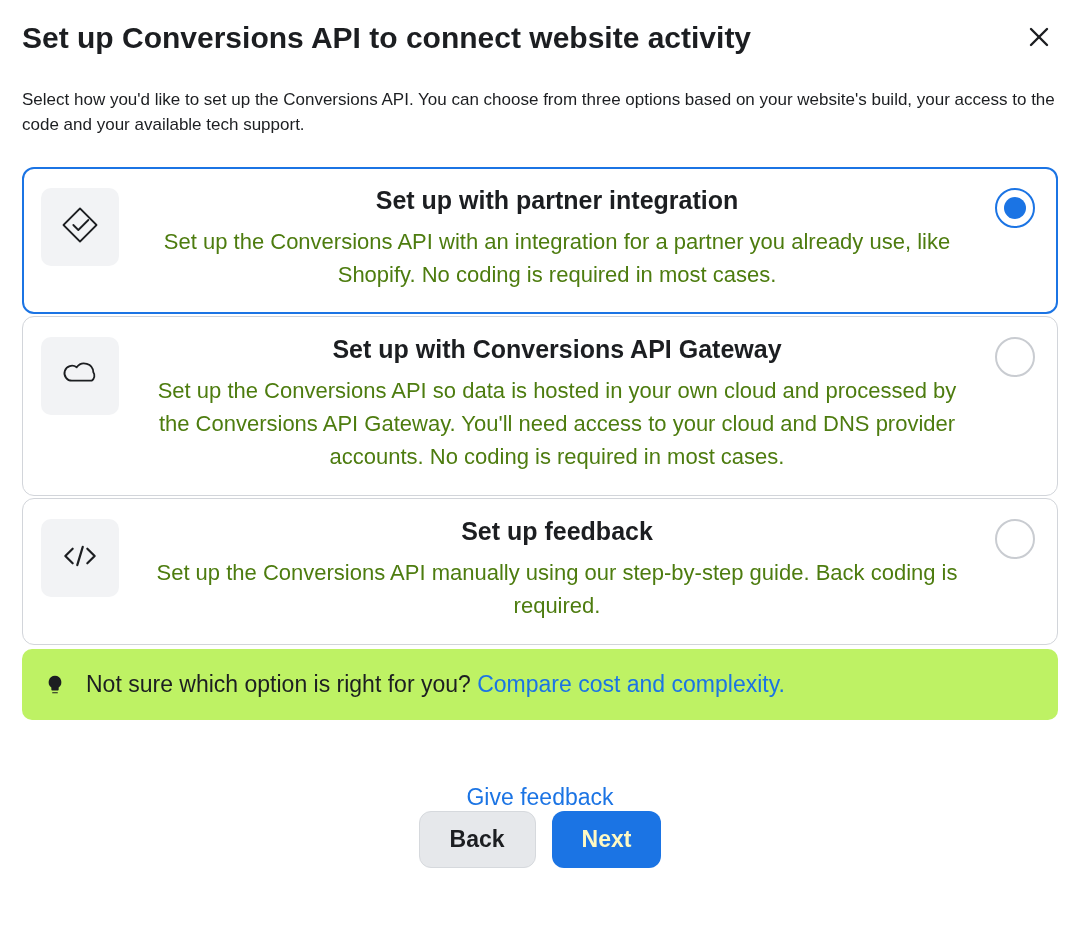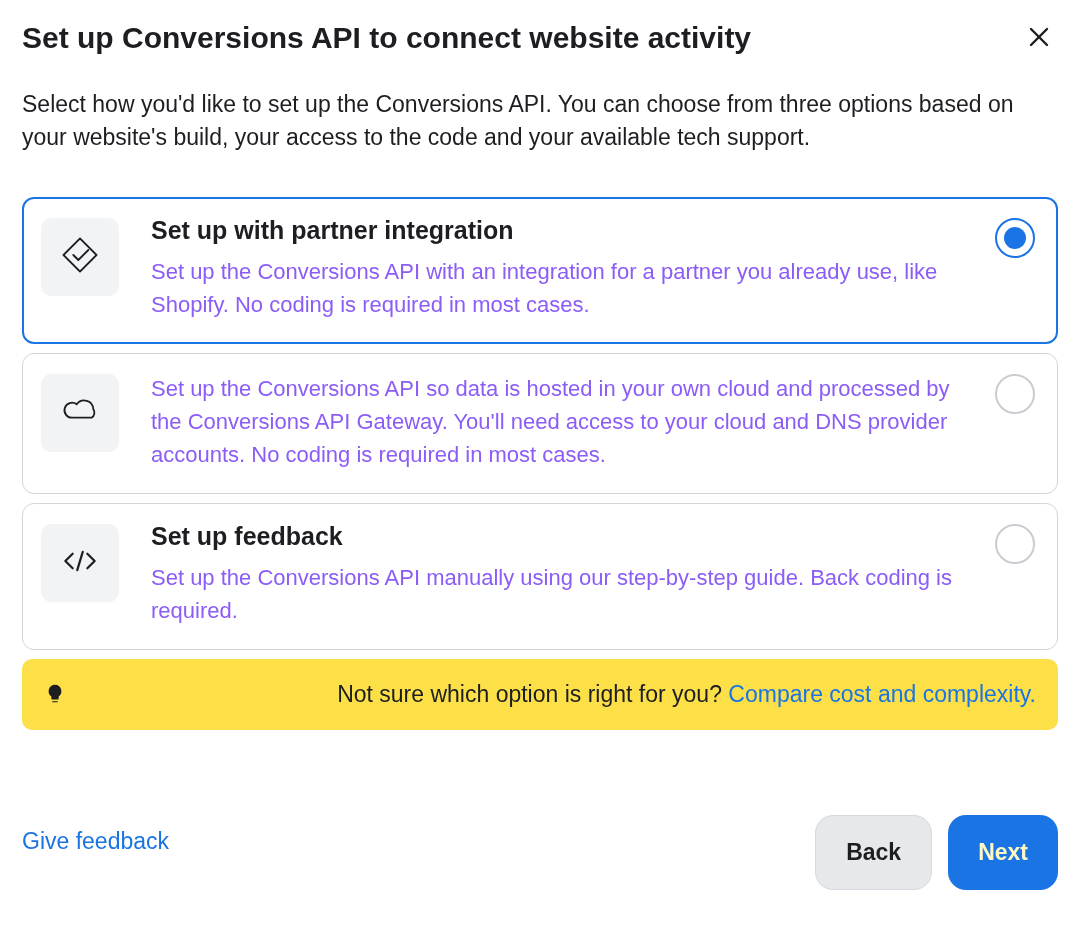--- a/index.html
+++ b/index.html
@@ -21,34 +21,35 @@
       font-weight: 700;
       letter-spacing: 0;
     }
     .close {
       width: 38px; height: 38px;
       display: flex; align-items: center; justify-content: center;
       cursor: pointer;
       margin-top: 2px;
     }
     .desc {
-      font-size: 23px;
+      font-size: 17px;
       line-height: 1.45;
       color: #1c1e21;
-      margin-bottom: 42px;
+      margin-bottom: 30px;
     }
     .opt {
       border: 1px solid #d2d5da;
       border-radius: 12px;
       padding: 18px 22px 22px 18px;
       display: flex;
       gap: 32px;
-      margin-bottom: 9px;
+      margin-bottom: 2px;
       cursor: pointer;
       background: #fff;
+      text-align: center;
     }
     .opt.selected {
       border: 2px solid #1b74e4;
       padding: 17px 21px 21px 17px;
     }
     .opt .icon-box {
       width: 78px; height: 78px;
       min-width: 78px;
       background: #f2f3f5;
       border-radius: 10px;
@@ -57,71 +58,70 @@
     }
     .opt .body { flex: 1; }
     .opt .title {
       font-size: 25px;
       font-weight: 700;
       margin-bottom: 10px;
     }
     .opt .sub {
       font-size: 22px;
       line-height: 1.5;
-      color: #8b5cf6;
+      color: #4d7c0f;
     }
     .opt .radio {
       width: 40px; height: 40px;
       min-width: 40px;
       border: 2px solid #c9ccd1;
       border-radius: 50%;
       margin-top: 2px;
       display: flex; align-items: center; justify-content: center;
     }
     .opt.selected .radio {
       border-color: #1b74e4;
     }
     .opt.selected .radio::after {
       content: "";
       width: 22px; height: 22px;
       background: #1b74e4;
       border-radius: 50%;
     }
     .hint {
-      background: #fde047;
+      background: #bef264;
       border-radius: 10px;
       padding: 22px 22px;
       display: flex;
       align-items: center;
+      gap: 18px;
       font-size: 23px;
       margin-top: 4px;
-      justify-content: space-between;
     }
     .hint .bulb { width: 24px; display:flex; align-items:center; }
     .hint a { color: #1b74e4; text-decoration: none; cursor: pointer; }
     .footer {
       display: flex;
       align-items: center;
-      justify-content: space-between;
       margin-top: 64px;
+      flex-direction: column;
     }
     .feedback {
       color: #1b74e4;
       font-size: 23px;
       cursor: pointer;
     }
     .btns { display: flex; gap: 16px; }
     .btn {
       font-size: 23px;
       font-weight: 600;
-      padding: 23px 30px;
-      border-radius: 18px;
+      padding: 14px 30px;
+      border-radius: 12px;
       border: none;
       cursor: pointer;
-      margin-top: 21px;
     }
     .btn-back {
       background: #e6e8eb;
       color: #1c1e21;
       border: 1px solid #d6d9dd;
     }
     .btn-next {
       background: #1b74e4;
       color: #fef9c3;
     }
@@ -161,20 +161,21 @@
 
 <div class="opt">
   <div class="icon-box">
     <span>
       <svg width="40" height="40" viewBox="0 0 48 48" fill="none" stroke="#1c1e21" stroke-width="2.2" stroke-linejoin="round">
         <path d="M15 32 A9 9 0 1 1 20 16 A11 11 0 0 1 40 22 A7 7 0 0 1 38 32 Z"></path>
       </svg>
     </span>
   </div>
   <div class="body">
+    <div class="title">Set up with Conversions API Gateway</div>
     <div class="sub">Set up the Conversions API so data is hosted in your own cloud and processed by the Conversions API Gateway. You'll need access to your cloud and DNS provider accounts. No coding is required in most cases.</div>
   </div>
   <div class="radio"></div>
 </div>
 
 <div class="opt">
   <div class="icon-box">
     <span>
       <svg width="44" height="44" viewBox="0 0 48 48" fill="none" stroke="#1c1e21" stroke-width="2.4" stroke-linecap="round" stroke-linejoin="round">
         <polyline points="16,16 8,24 16,32"></polyline>

